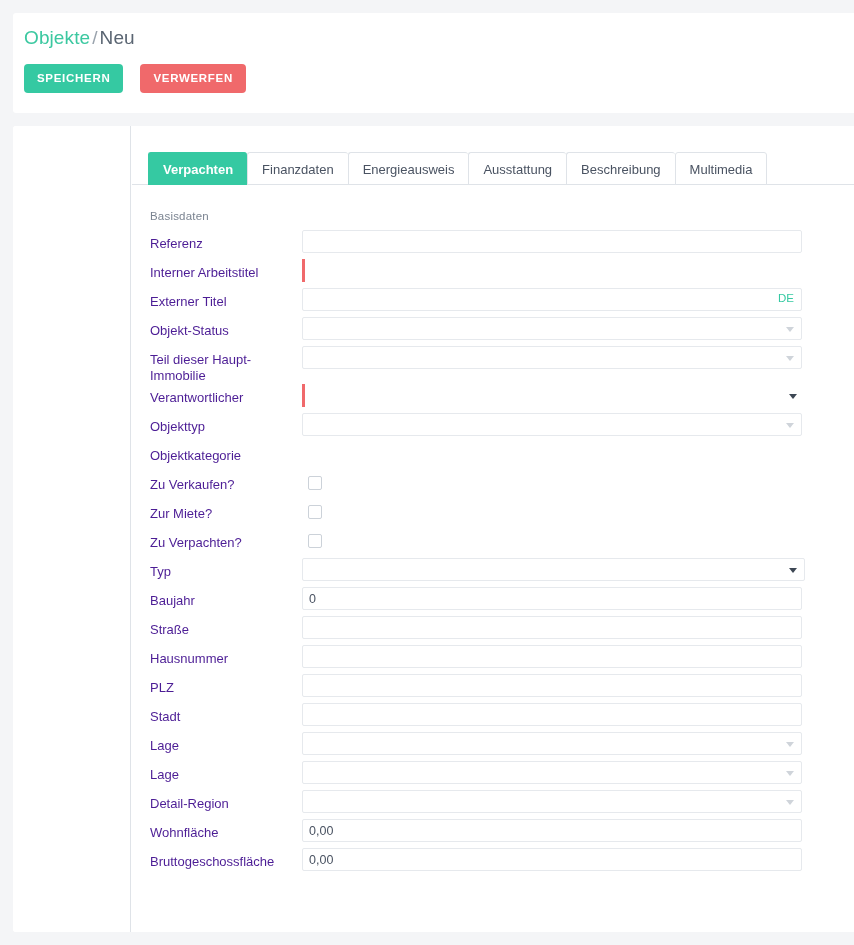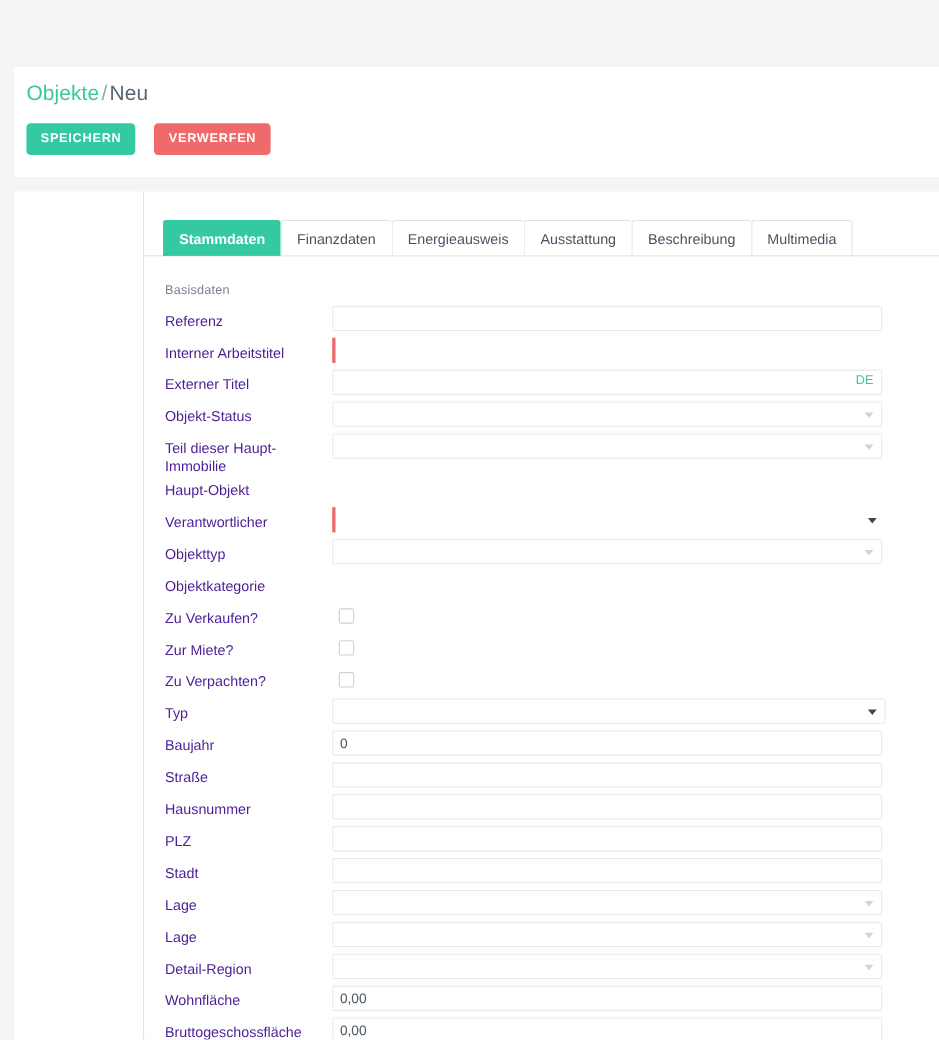--- a/index.html
+++ b/index.html
@@ -13,21 +13,20 @@
     background: #f4f5f7;
     font-family: "Liberation Sans", sans-serif;
     -webkit-font-smoothing: antialiased;
   }
 
   .page {
     position: relative;
     width: 854px;
     height: 721px;
     background: #f4f5f7;
-    margin-top: 48px;
   }
 
   
   .header-card {
     position: absolute;
     left: 13px;
     top: 13px;
     width: 841px;
     height: 100px;
     background: #ffffff;
@@ -298,21 +297,21 @@
   </div>
 
   <div class="main-card">
 
     <div class="side-rail"></div>
 
     <div class="content-area">
 
       <div class="tabstrip">
         <div class="tabs-inner" id="tabs-inner">
-            <div class="tab active">Stammdaten</div>
+            <div class="tab active">Verpachten</div>
             <div class="tab">Finanzdaten</div>
             <div class="tab">Energieausweis</div>
             <div class="tab">Ausstattung</div>
             <div class="tab">Beschreibung</div>
             <div class="tab">Multimedia</div>
           </div>
       </div>
 
       <div class="form">
         <div class="section-title">Basisdaten</div>
@@ -331,26 +330,20 @@
             </div>
             <div class="row">
               <div class="row-label">Objekt-Status</div>
               <div class="row-field"><span class="sel-wrap"><select class="sel"><option></option></select><span class="caret"></span></span></div>
             </div>
             <div class="row">
               <div class="row-label">Teil dieser Haupt-Immobilie</div>
               <div class="row-field"><span class="sel-wrap"><select class="sel"><option></option></select><span class="caret"></span></span></div>
             </div>
             <div class="row">
-              <div class="row-label">Haupt-Objekt</div>
-              <div class="row-field">
-                <div class="empty-field"></div>
-              </div>
-            </div>
-            <div class="row">
               <div class="row-label">Verantwortlicher</div>
               <div class="row-field"><span class="sel-wrap full"><select class="sel req"><option></option></select><span class="caret dark"></span></span></div>
             </div>
             <div class="row">
               <div class="row-label">Objekttyp</div>
               <div class="row-field"><span class="sel-wrap"><select class="sel"><option></option></select><span class="caret"></span></span></div>
             </div>
             <div class="row">
               <div class="row-label">Objektkategorie</div>
               <div class="row-field">

